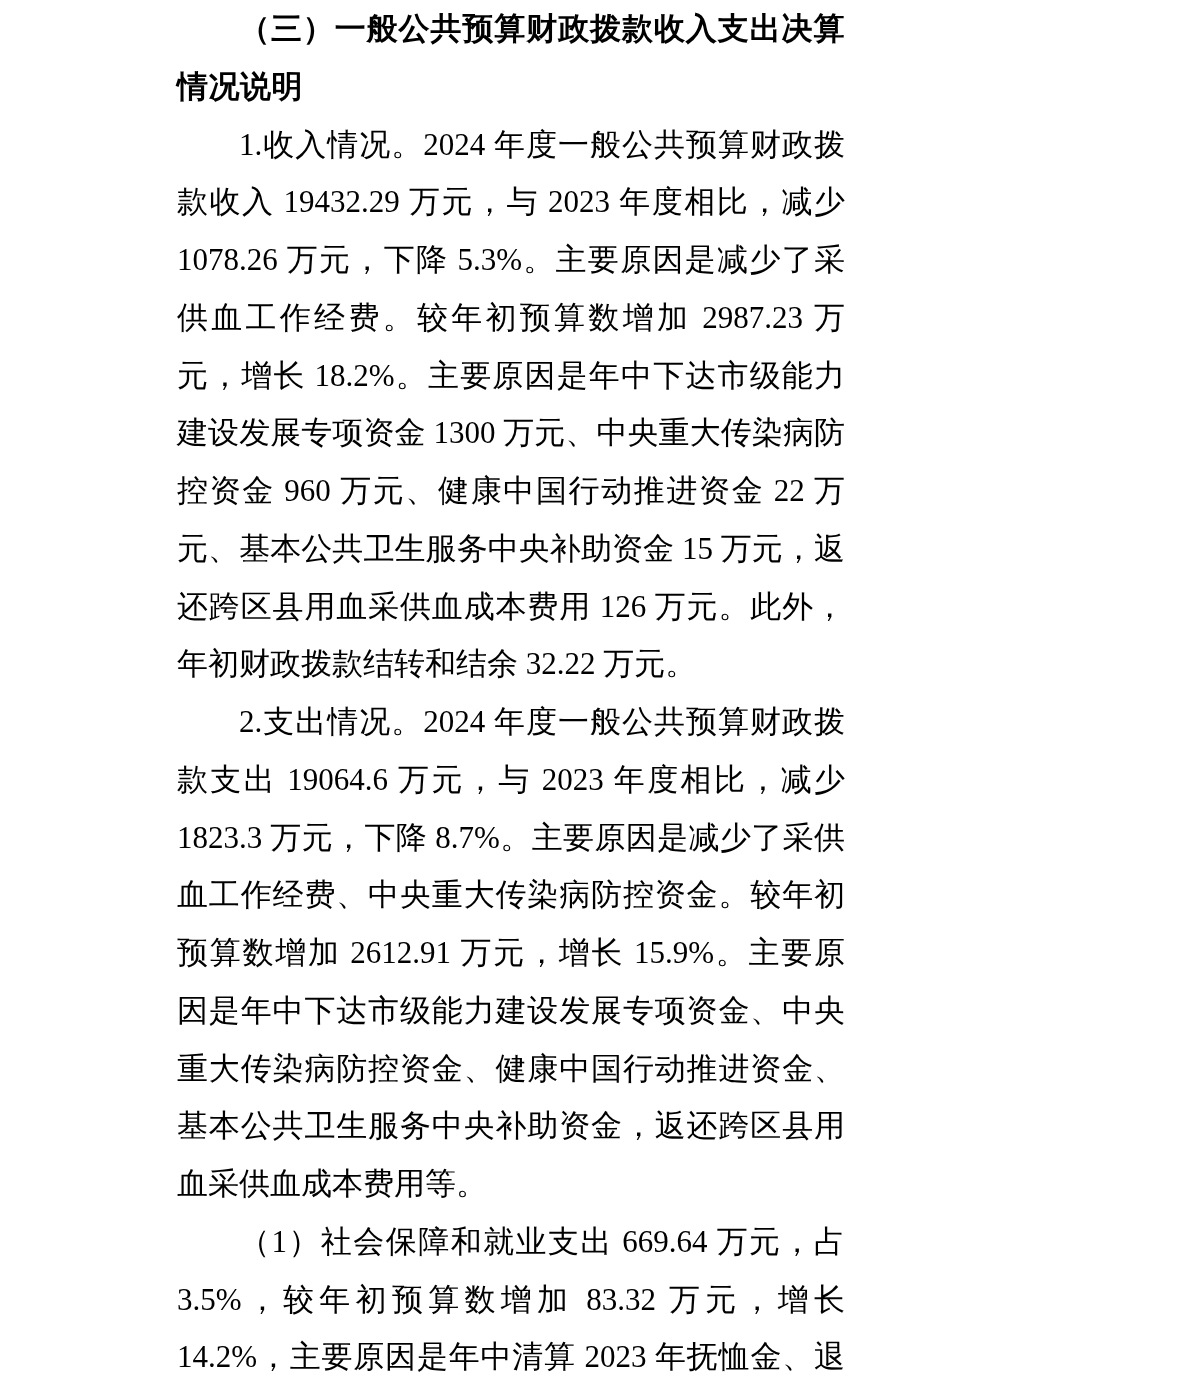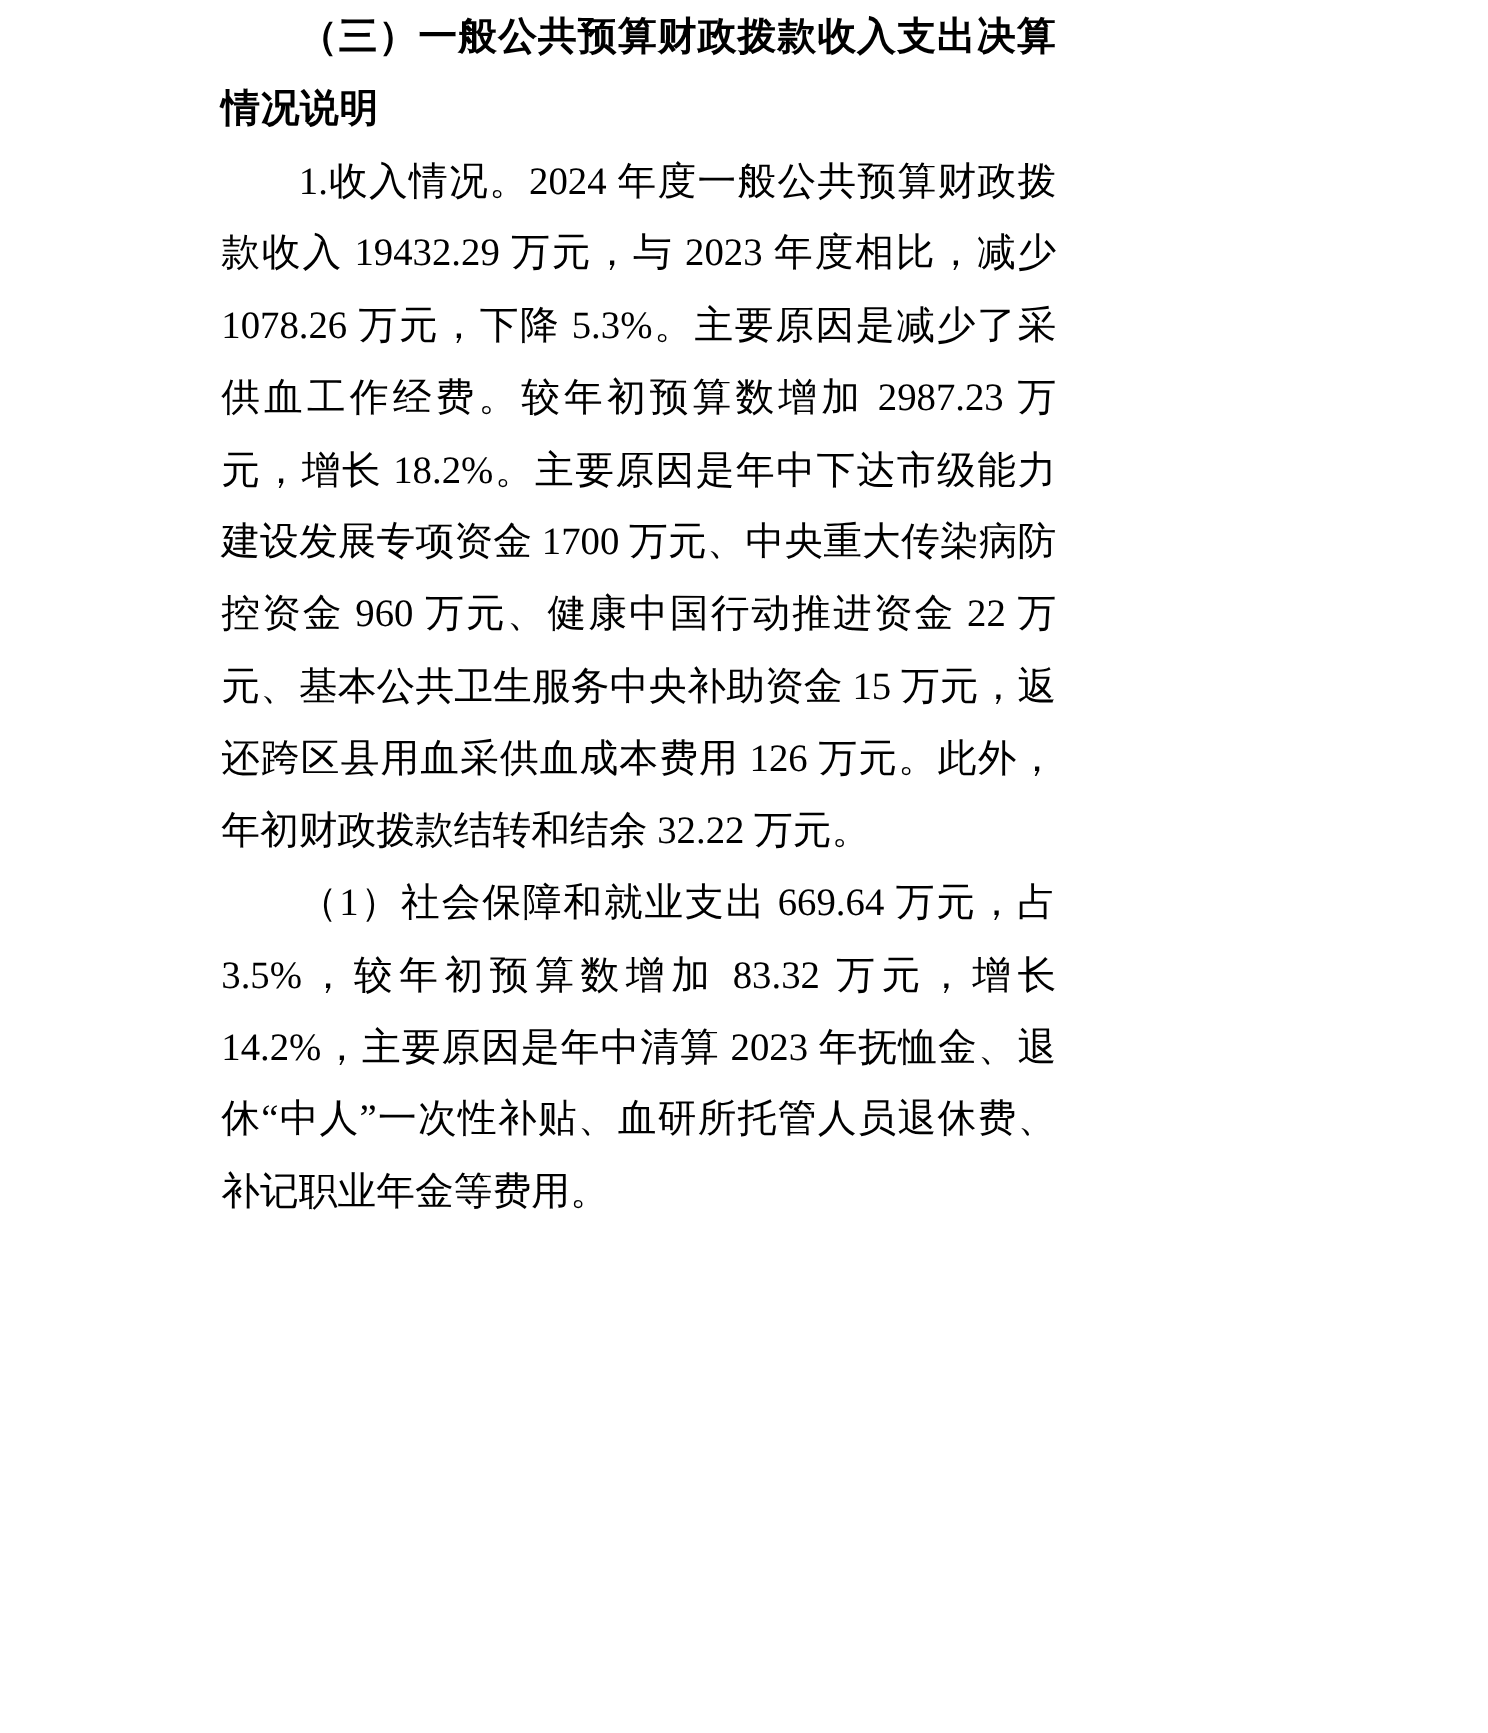--- a/index.html
+++ b/index.html
@@ -34,15 +34,16 @@
   .para {
     margin: 0;
     text-indent: 2em;
   }
 </style>
 </head>
 <body>
 
 <div class="page">
   <h2 class="heading">（三）一般公共预算财政拨款收入支出决算情况说明</h2>
-  <p class="para">1.收入情况。2024 年度一般公共预算财政拨款收入 19432.29 万元，与 2023 年度相比，减少 1078.26 万元，下降 5.3%。主要原因是减少了采供血工作经费。较年初预算数增加 2987.23 万元，增长 18.2%。主要原因是年中下达市级能力建设发展专项资金 1700 万元、中央重大传染病防控资金 960 万元、健康中国行动推进资金 22 万元、基本公共卫生服务中央补助资金 15 万元，返还跨区县用血采供血成本费用 126 万元。此外，年初财政拨款结转和结余 32.22 万元。</p>
+  <p class="para">1.收入情况。2024 年度一般公共预算财政拨款收入 19432.29 万元，与 2023 年度相比，减少 1078.26 万元，下降 5.3%。主要原因是减少了采供血工作经费。较年初预算数增加 2987.23 万元，增长 18.2%。主要原因是年中下达市级能力建设发展专项资金 1300 万元、中央重大传染病防控资金 960 万元、健康中国行动推进资金 22 万元、基本公共卫生服务中央补助资金 15 万元，返还跨区县用血采供血成本费用 126 万元。此外，年初财政拨款结转和结余 32.22 万元。</p>
+  <p class="para">2.支出情况。2024 年度一般公共预算财政拨款支出 19064.6 万元，与 2023 年度相比，减少 1823.3 万元，下降 8.7%。主要原因是减少了采供血工作经费、中央重大传染病防控资金。较年初预算数增加 2612.91 万元，增长 15.9%。主要原因是年中下达市级能力建设发展专项资金、中央重大传染病防控资金、健康中国行动推进资金、基本公共卫生服务中央补助资金，返还跨区县用血采供血成本费用等。</p>
   <p class="para">（1）社会保障和就业支出 669.64 万元，占 3.5%，较年初预算数增加 83.32 万元，增长 14.2%，主要原因是年中清算 2023 年抚恤金、退休“中人”一次性补贴、血研所托管人员退休费、补记职业年金等费用。</p>
 </div>
 
 </body></html>

